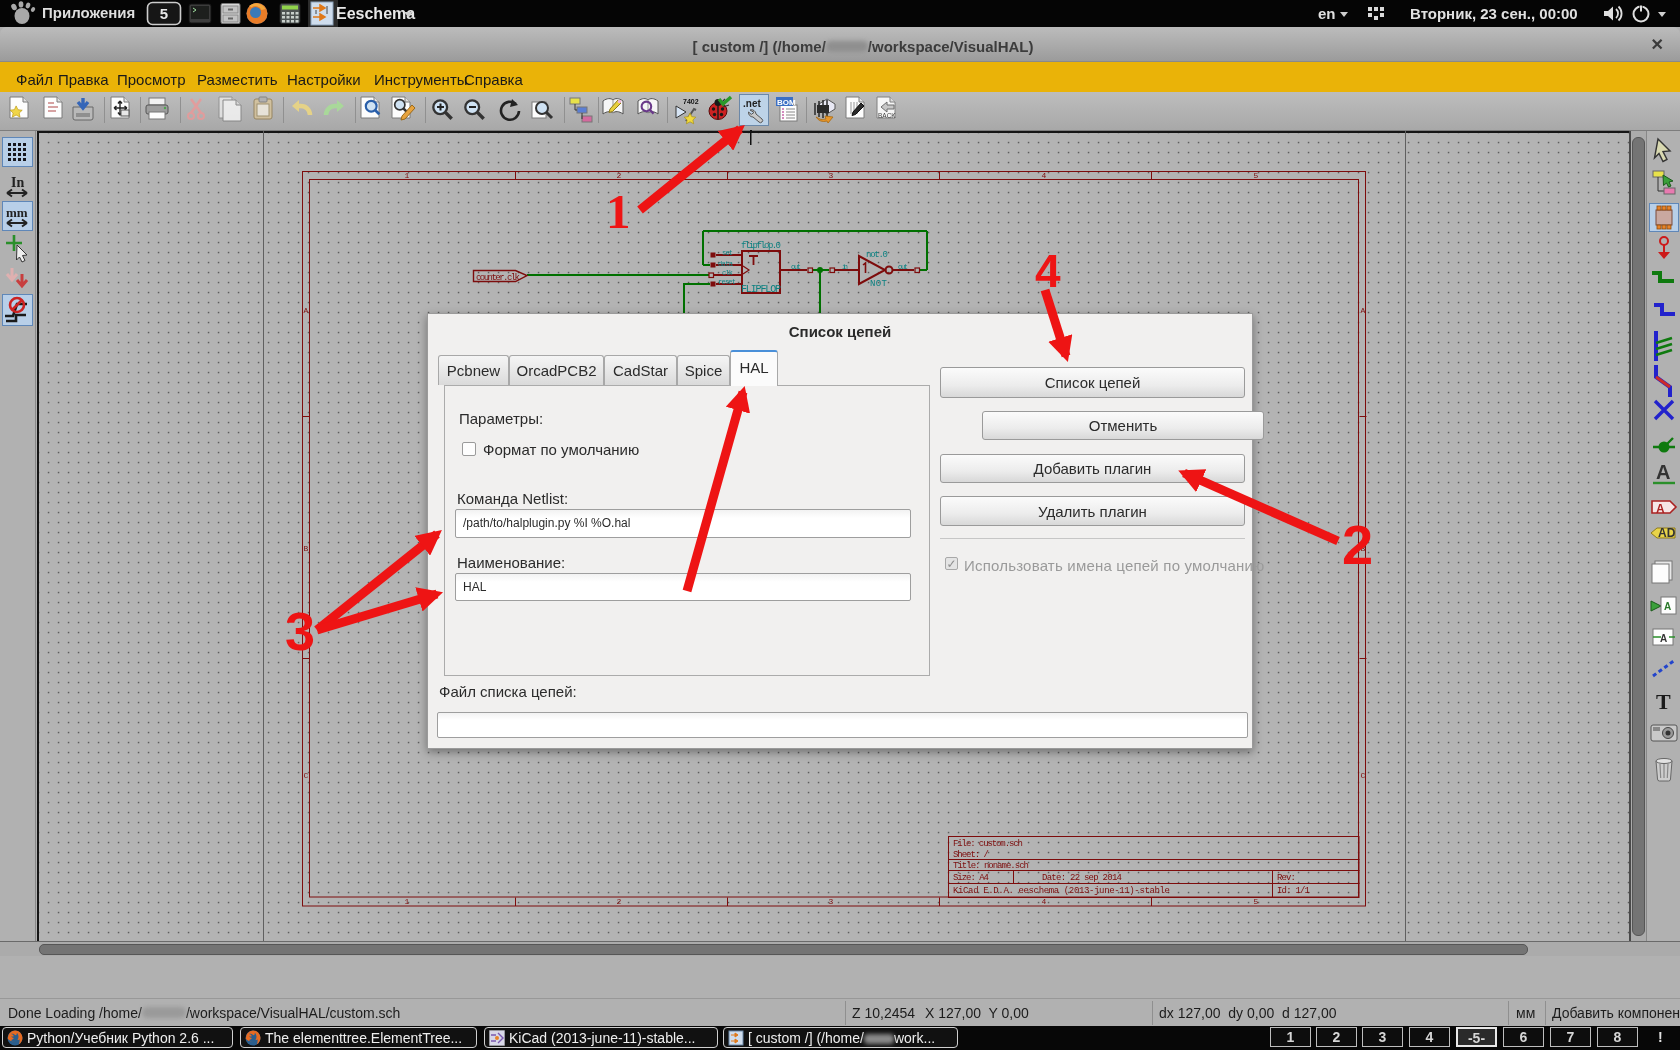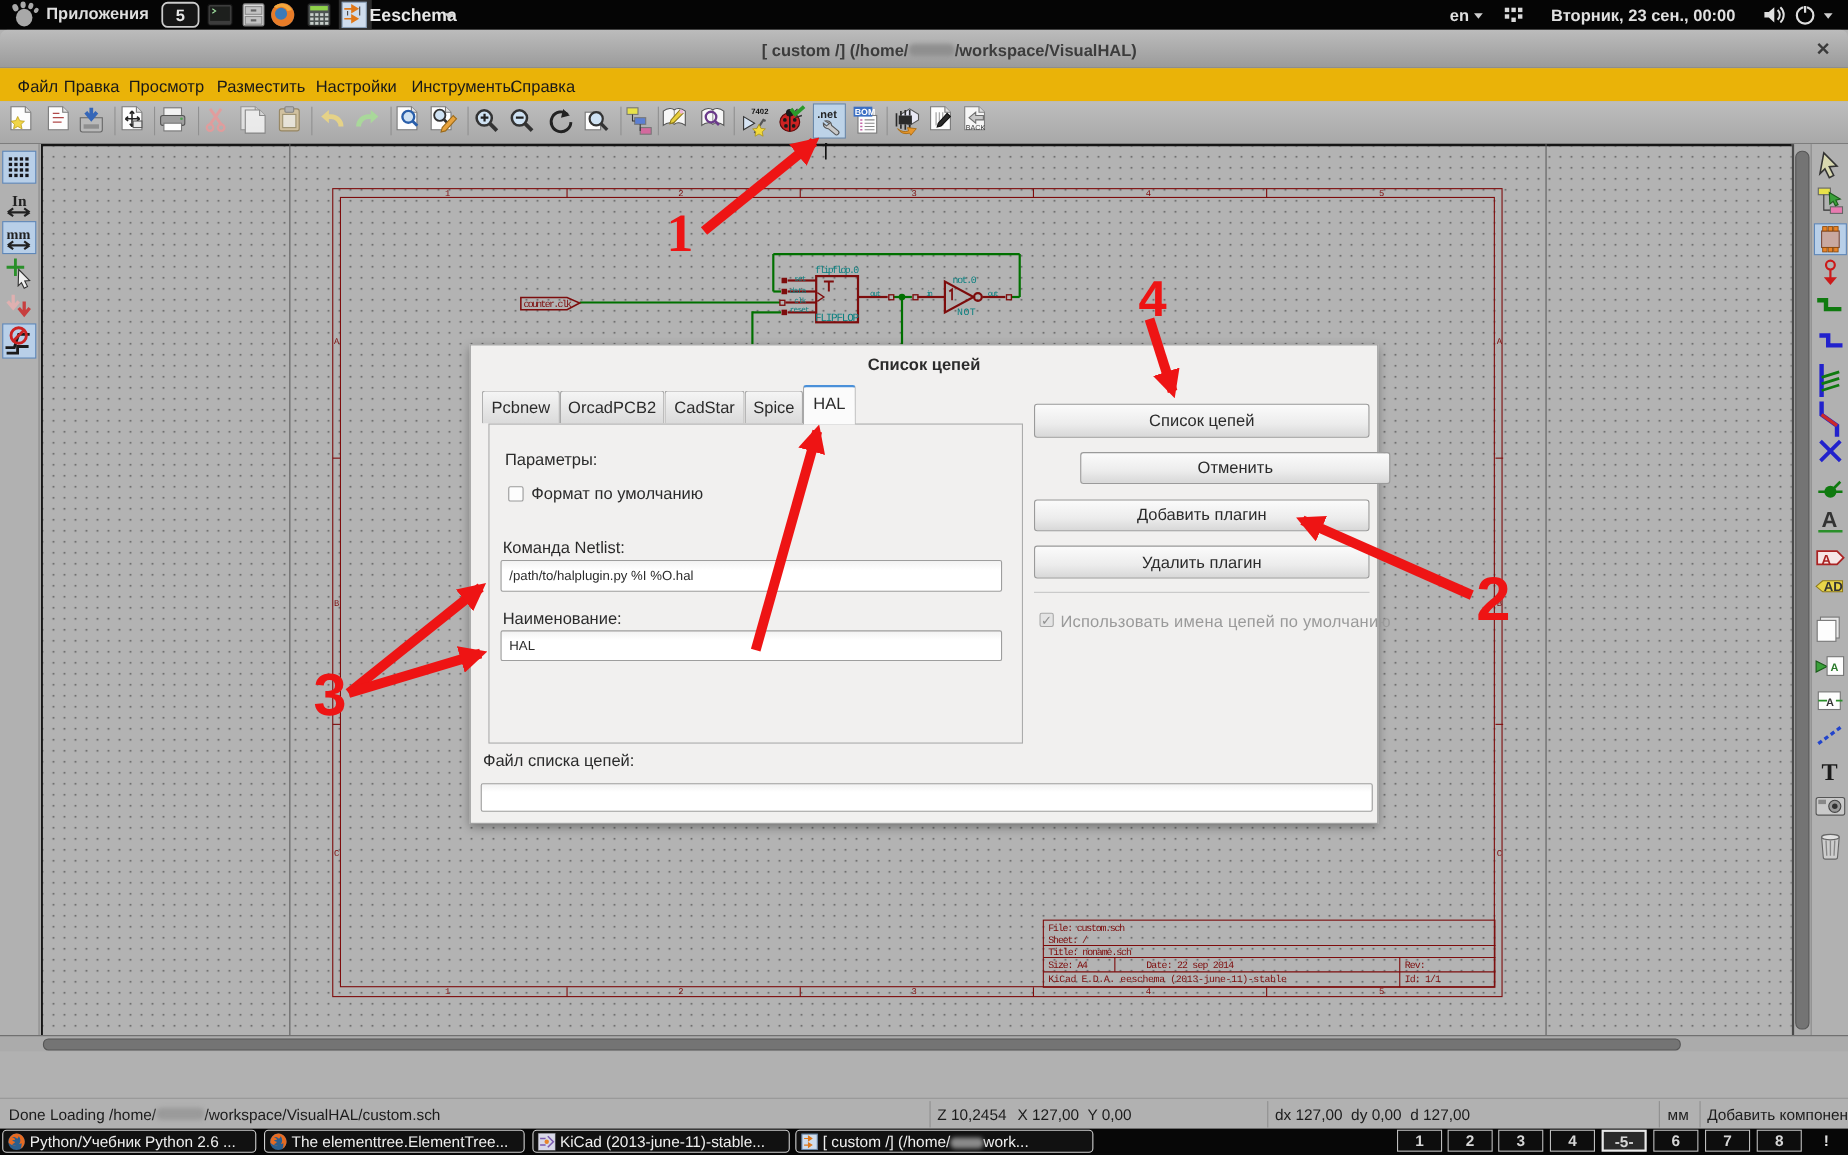--- a/index.html
+++ b/index.html
@@ -671,21 +671,21 @@
       <span style="position:absolute;left:24px;top:2px;">The elementtree.ElementTree...</span>
     </div>
     <div class="abs wbtn" style="left:484px;width:234px;">
       <svg class="abs" style="left:4px;top:2px" width="16" height="16" viewBox="0 0 16 16">
           <rect x="0" y="0" width="16" height="16" fill="#d8d8e8" stroke="#555"></rect>
           <path d="M2,5 h5 M2,11 h5 M9,3 l5,5 l-5,5" stroke="#7a5ab0" fill="none" stroke-width="1.4"></path>
           <circle cx="8" cy="8" r="2" fill="#e8842a"></circle>
         </svg>
       <span style="position:absolute;left:24px;top:2px;">KiCad (2013-june-11)-stable...</span>
     </div>
-    <div class="abs wbtn" style="left:723px;width:271px;">
+    <div class="abs wbtn" style="left:723px;width:235px;">
       <svg class="abs" style="left:4px;top:2px" width="16" height="16" viewBox="0 0 16 16">
           <rect x="1" y="1" width="14" height="14" fill="#cfdded" stroke="#6a88a8"></rect>
           <path d="M3,5 h4 m0,-2 l3,2 l-3,2 Z" stroke="#e07818" fill="#e07818"></path>
           <path d="M3,11 h4 m0,-2 l3,2 l-3,2 Z" stroke="#e07818" fill="#e07818"></path>
         </svg>
       <span style="position:absolute;left:24px;top:2px;">[ custom /] (/home/<span style="display:inline-block;width:30px;height:10px;background:#8a8a8a;border-radius:4px;filter:blur(2px);vertical-align:middle;"></span>work...</span>
     </div>
     <div class="abs wsbox" style="left:1270px;">1</div>
     <div class="abs wsbox" style="left:1316px;">2</div>
     <div class="abs wsbox" style="left:1362px;">3</div>

